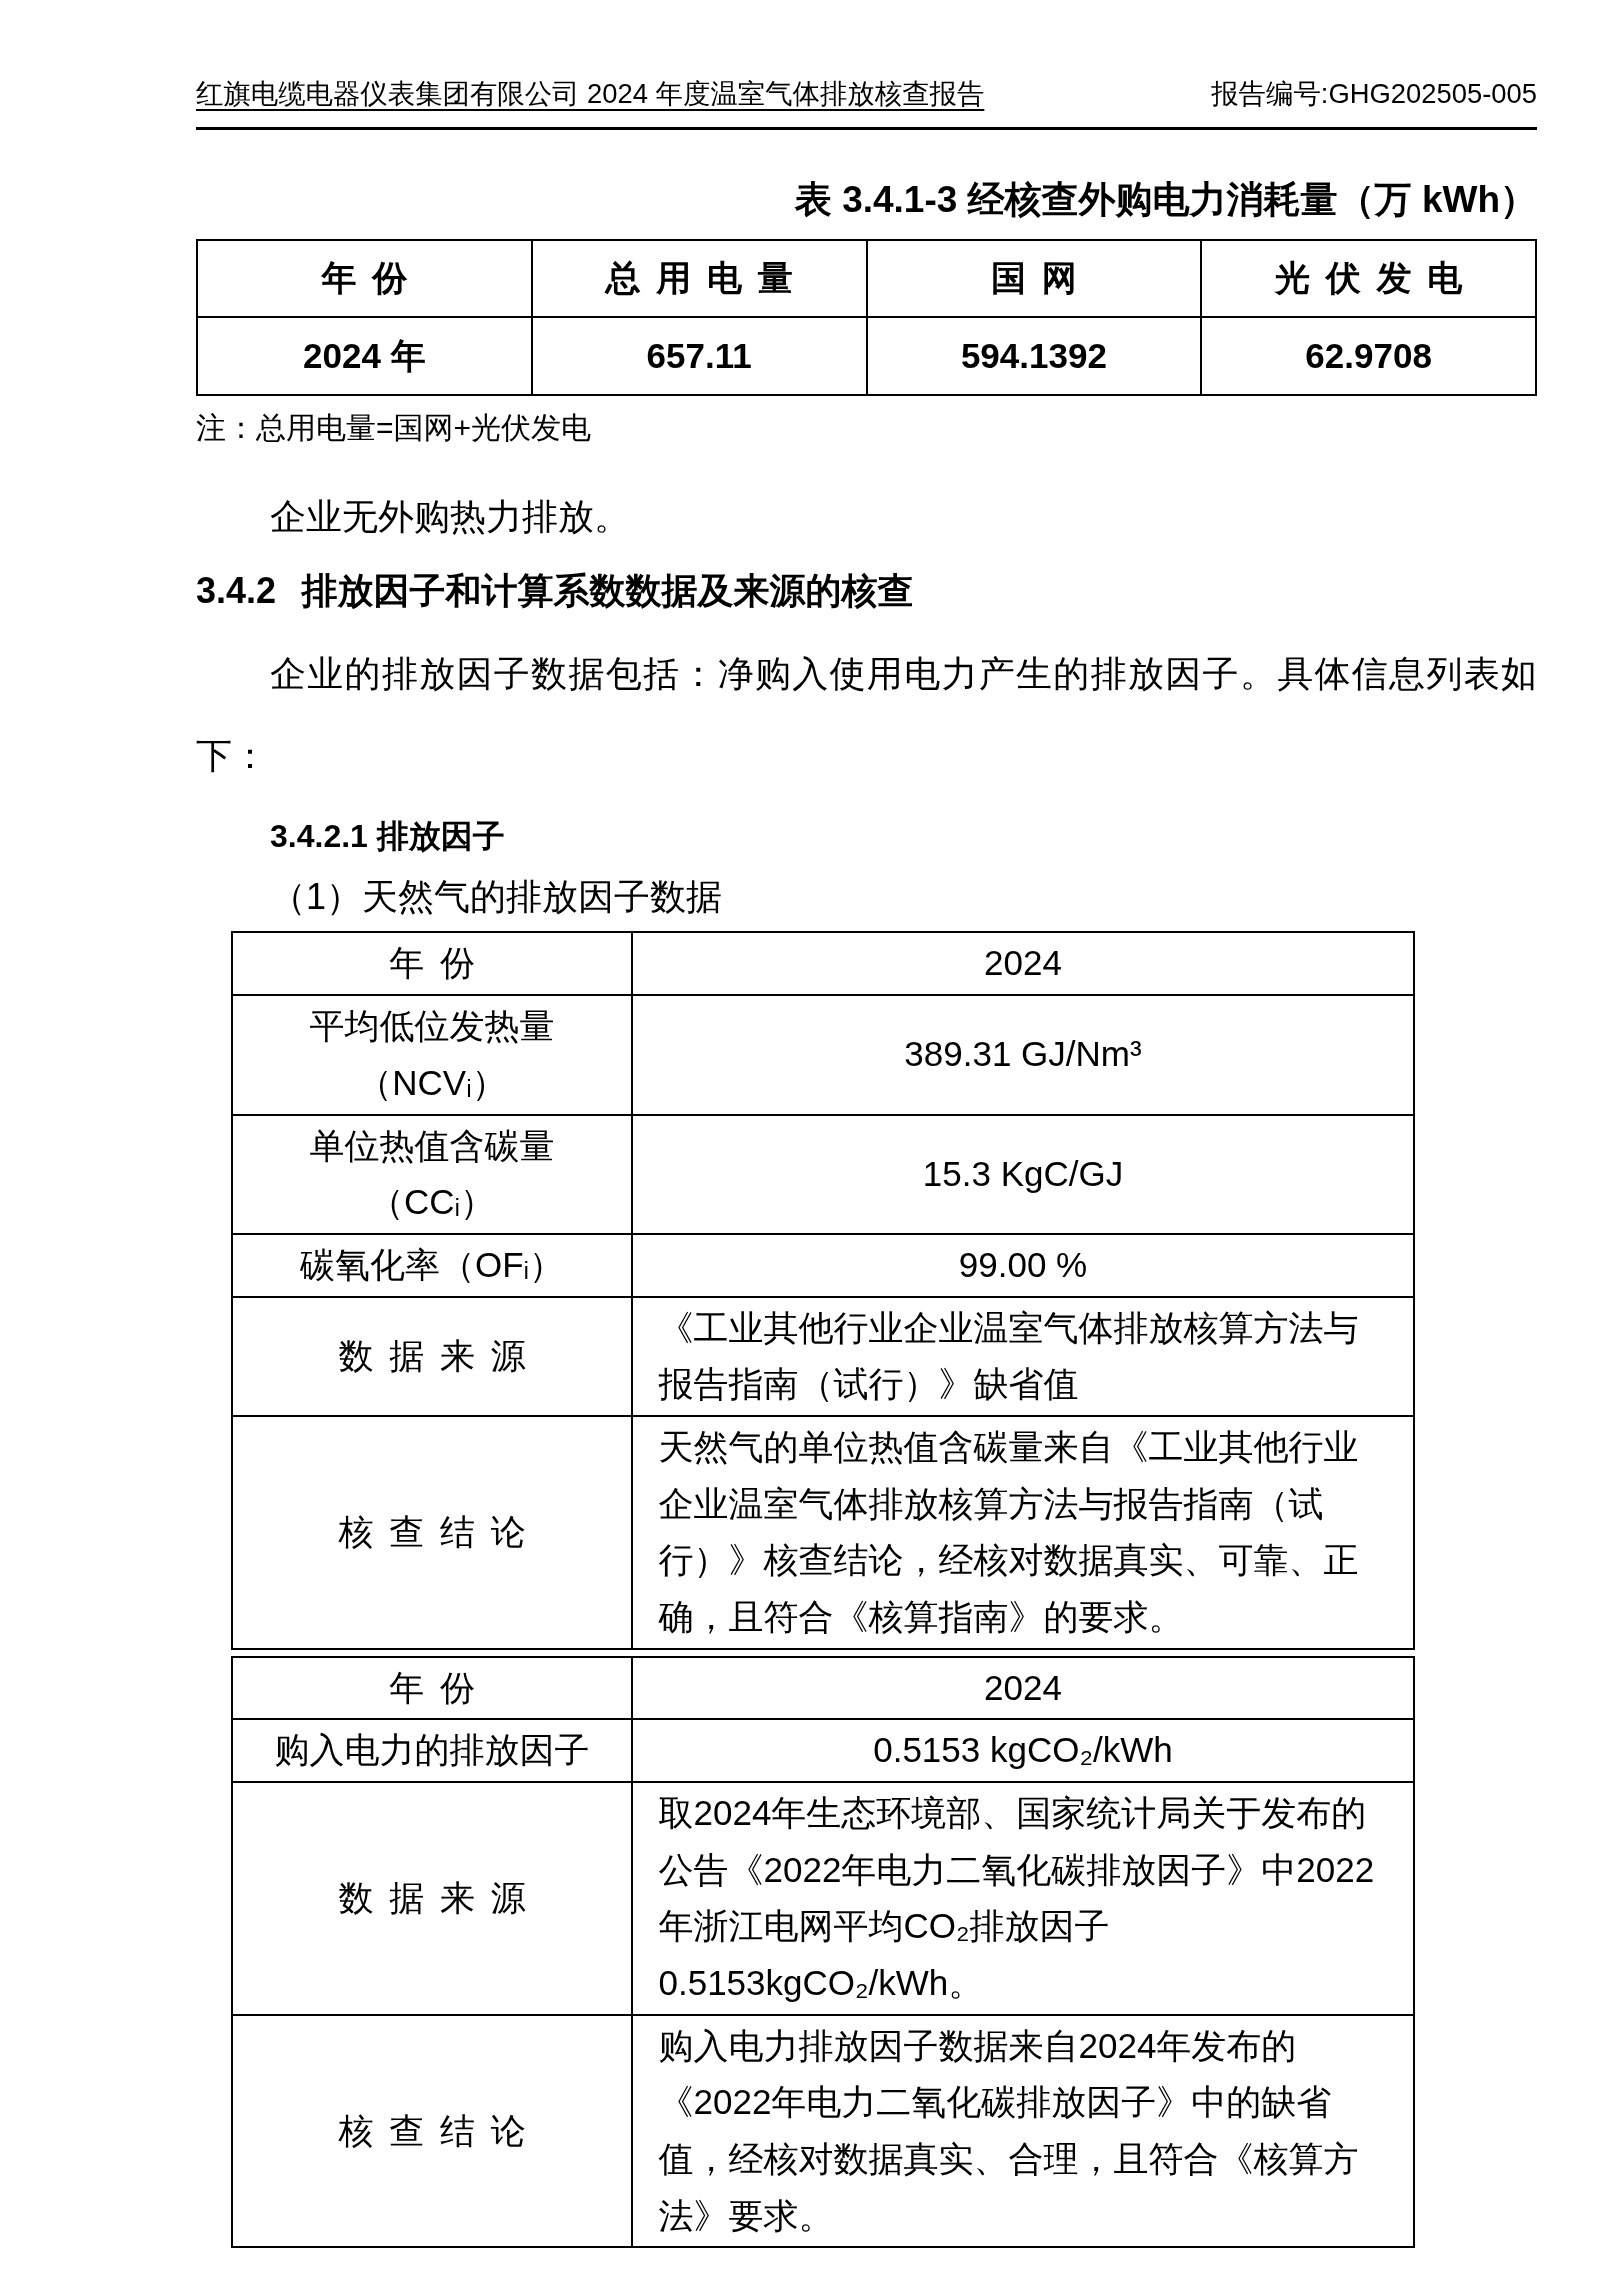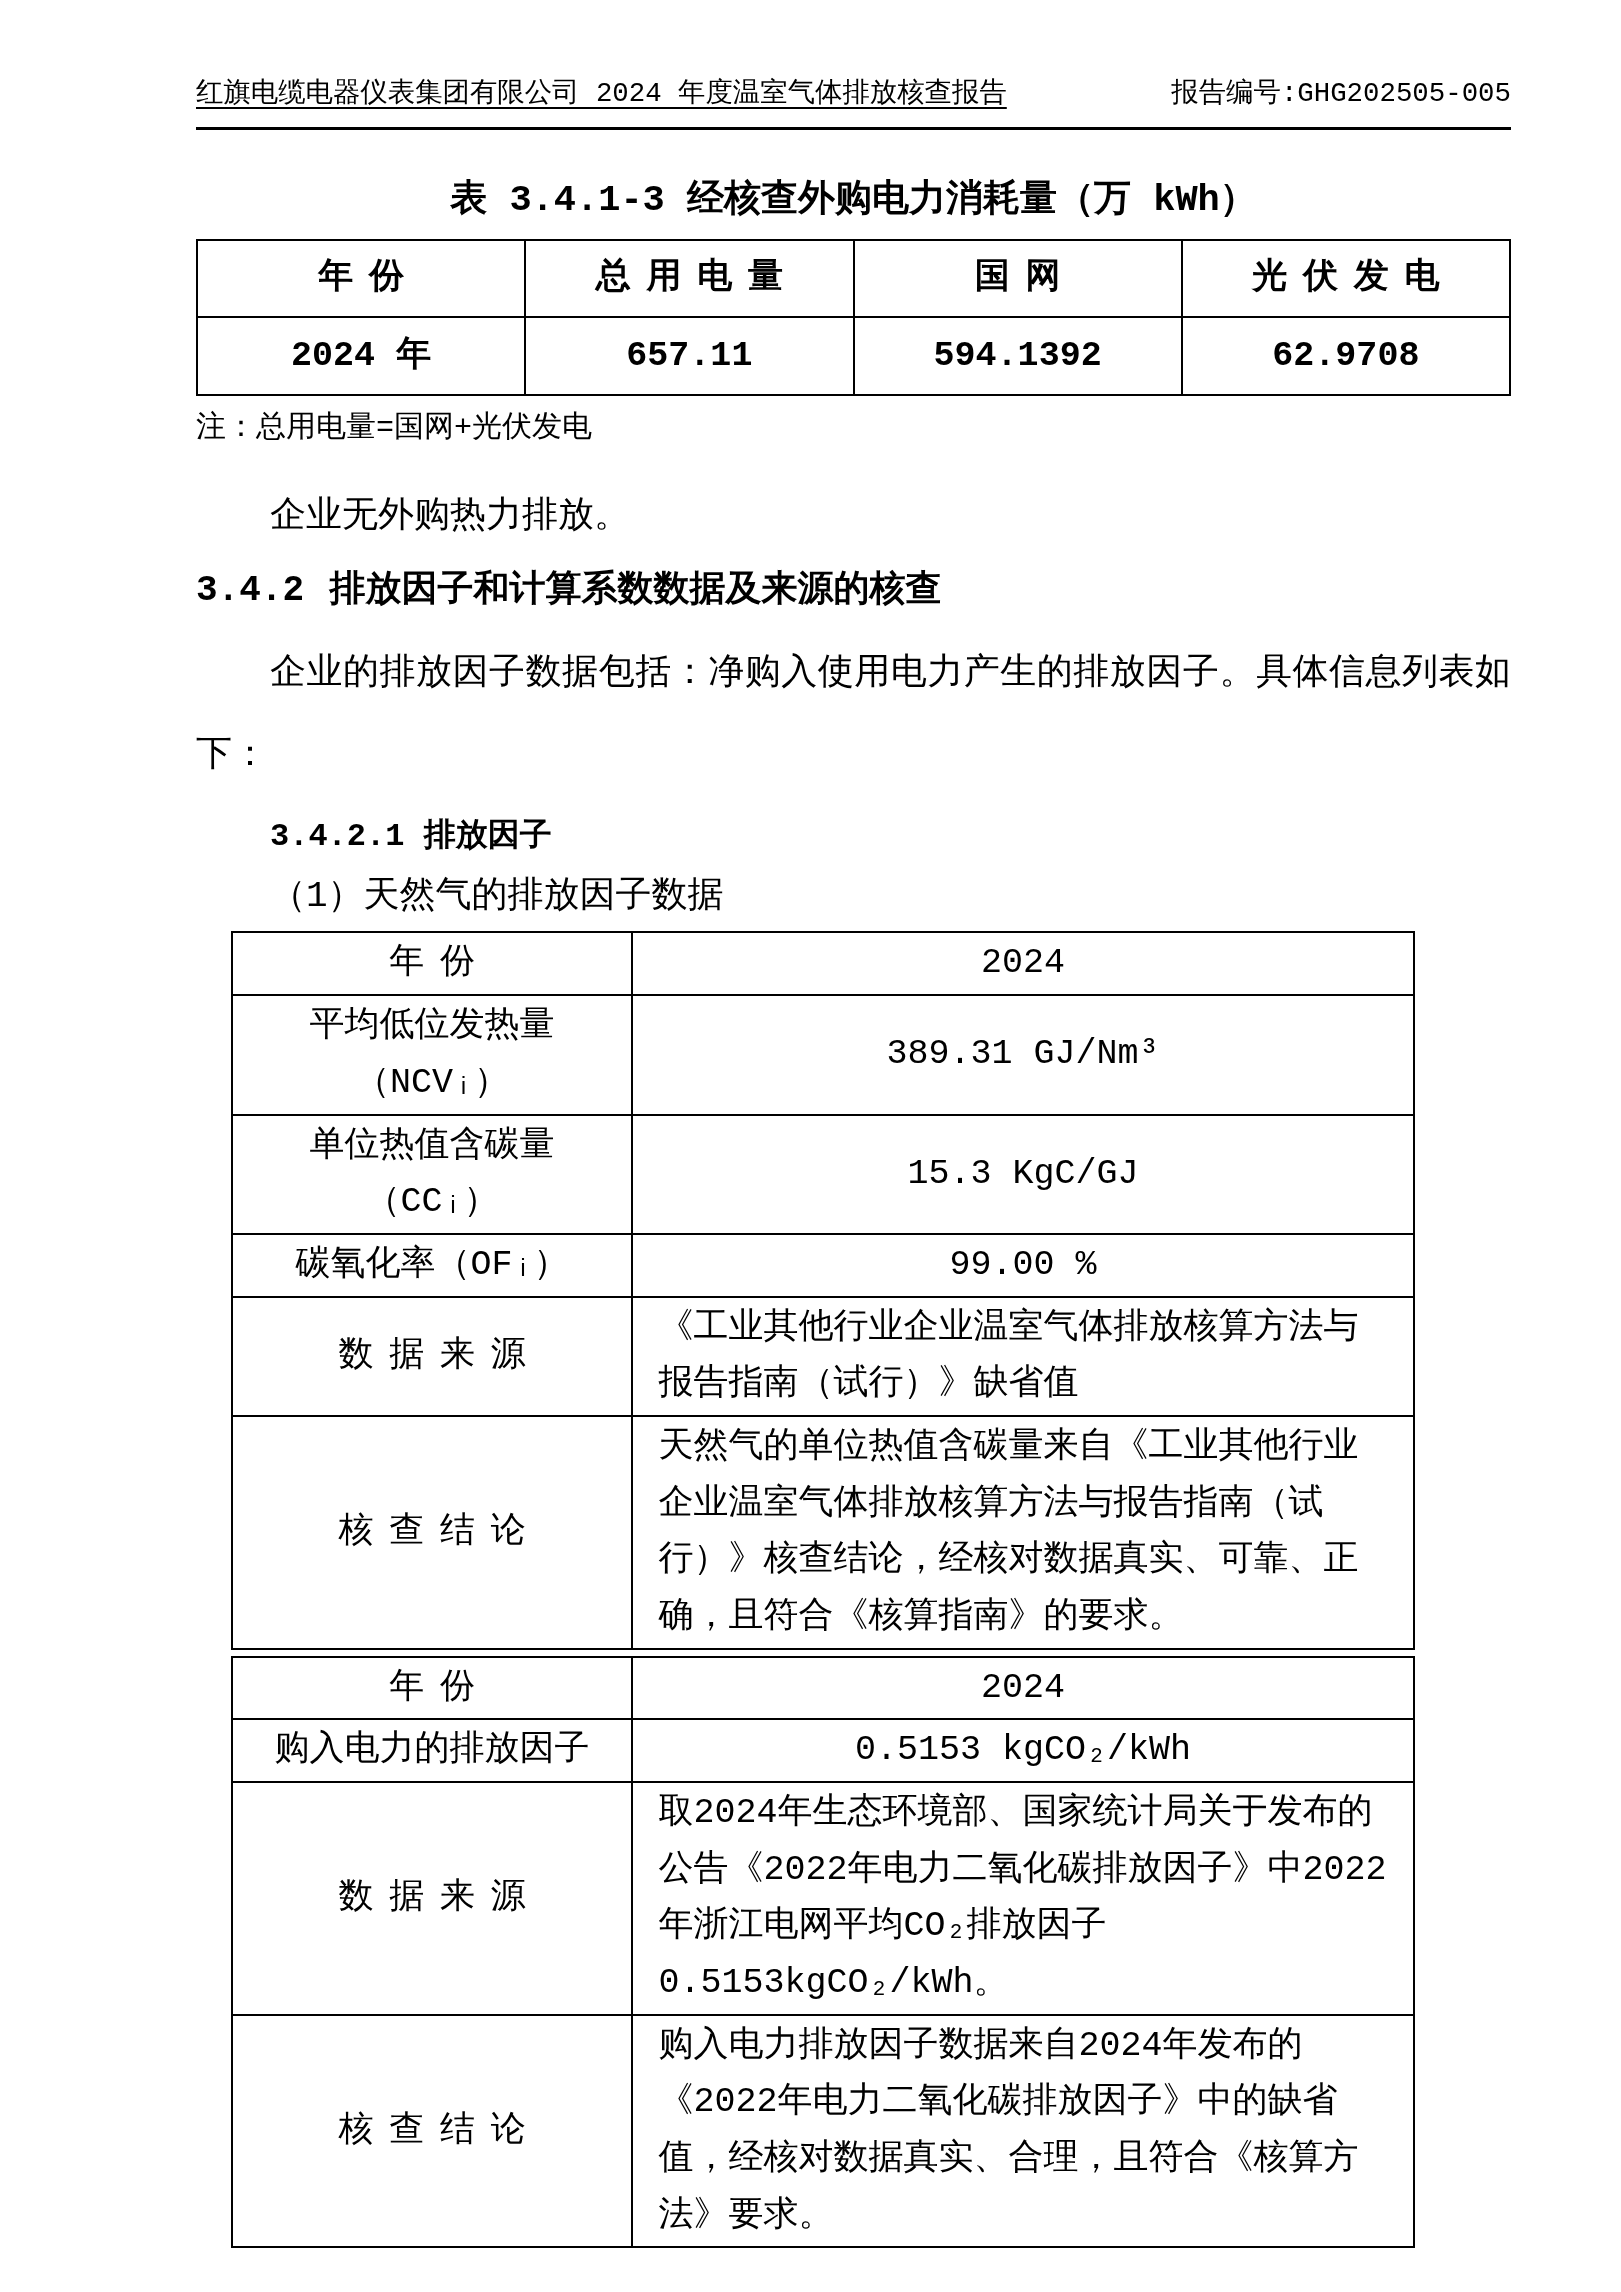--- a/index.html
+++ b/index.html
@@ -4,39 +4,39 @@
 <style>
   * { margin: 0; padding: 0; box-sizing: border-box; }
   html, body { background: #888; }
   .page {
     position: relative;
     width: 1621px;
     height: 2293px;
     margin: 0 auto;
     background: #ffffff;
     color: #000;
-    font-family: Liberation Mono, monospace;
-    padding: 78px 110px 0 196px;
+    font-family: Liberation Sans, sans-serif;
+    padding: 78px 84px 0 196px;
     overflow: hidden;
   }
   
   .doc-header {
     display: flex;
     justify-content: space-between;
     align-items: flex-end;
     font-size: 27.4px;
     line-height: 1.2;
     padding-bottom: 15.7px;
     border-bottom: 3.9px solid #000;
   }
   .doc-header .left { text-decoration: underline; text-underline-offset: 5.9px; }
   
   .table-title {
     margin-top: 47px;
-    text-align: center;
+    text-align: right;
     font-size: 37px;
     font-weight: bold;
     line-height: 1.25;
   }
   
   table { border-collapse: collapse; }
   table.power {
     margin-top: 15.7px;
     width: 100%;
     border: 2.9px solid #000;

